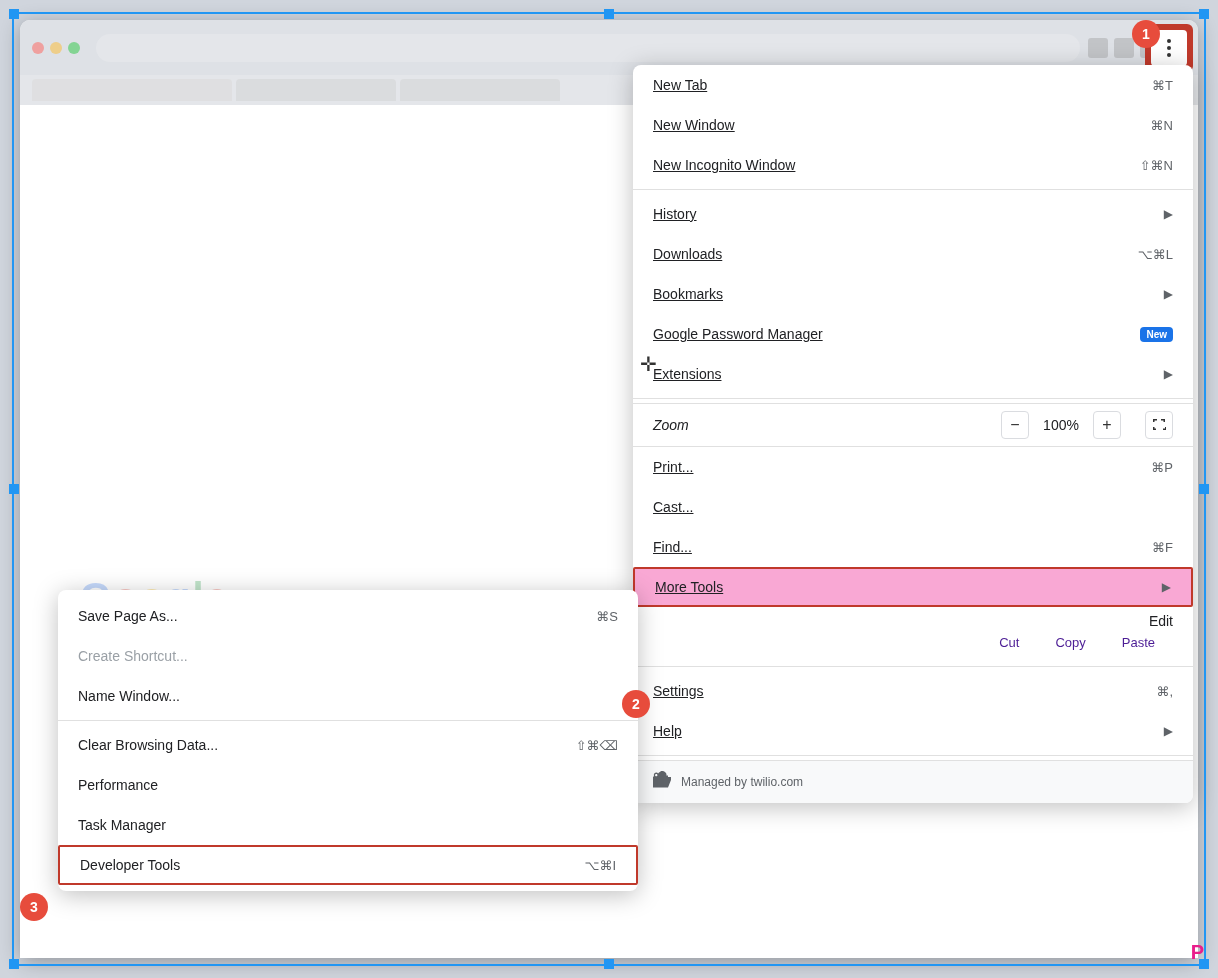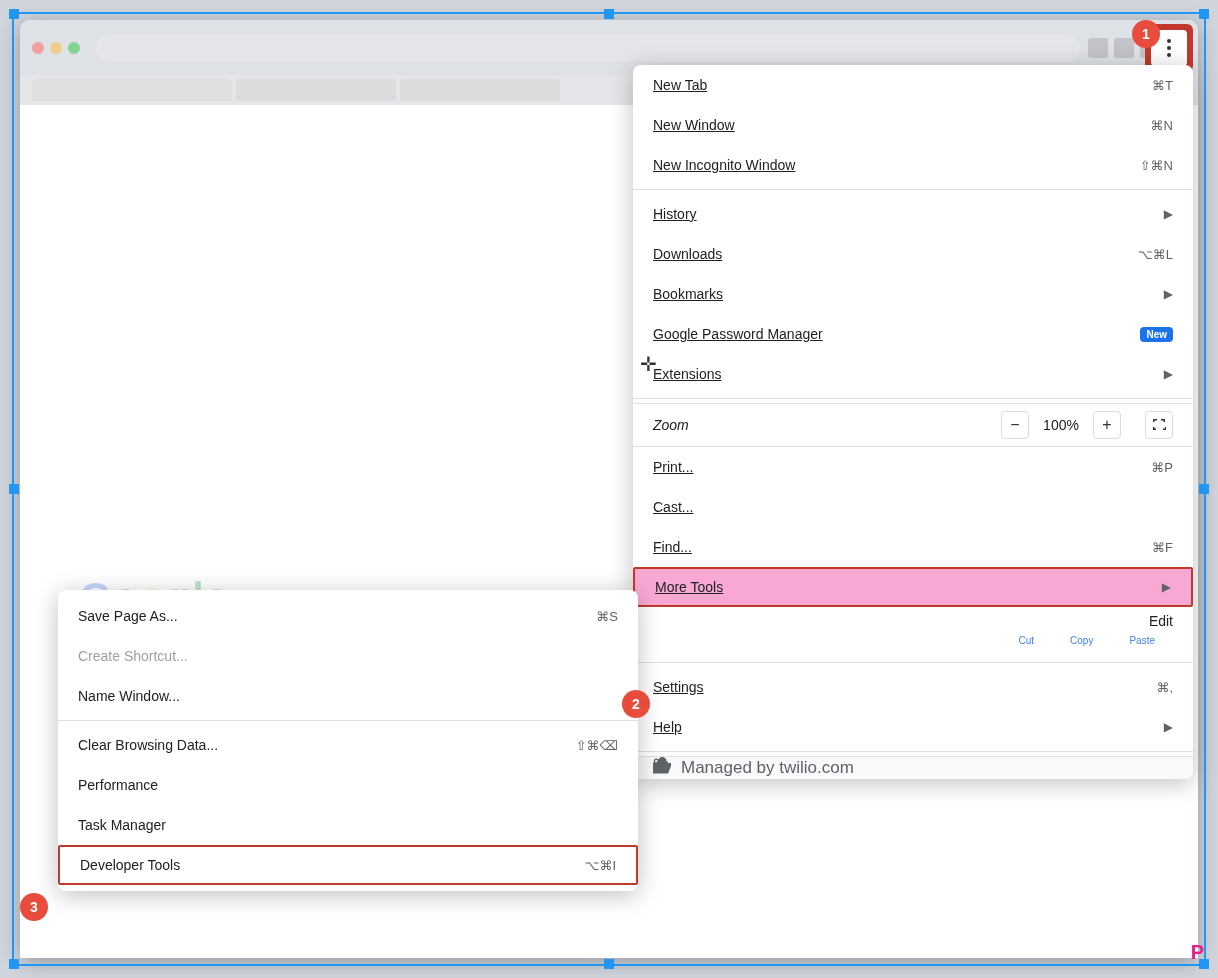--- a/index.html
+++ b/index.html
@@ -223,38 +223,38 @@
       flex: 1;
     }
 
     .edit-actions {
       display: flex;
       gap: 0;
     }
 
     .edit-action-btn {
       padding: 6px 18px;
-      font-size: 10px;
-      color: #3b82f6;
+      font-size: 13px;
+      color: #4c1d95;
       cursor: pointer;
     }
 
     
     .more-tools-row {
       background: #e8eaed;
       border: 2px solid #c0392b;
       border-radius: 2px;
     }
 
     
     .managed-row {
       display: flex;
       align-items: center;
-      padding: 0 20px;
-      font-size: 17px;
+      padding: 10px 20px;
+      font-size: 12px;
       color: #5f6368;
       background: #f8f9fa;
       border-top: 1px solid #e0e0e0;
       gap: 10px;
     }
 
     .managed-icon {
       font-size: 16px;
     }
 

